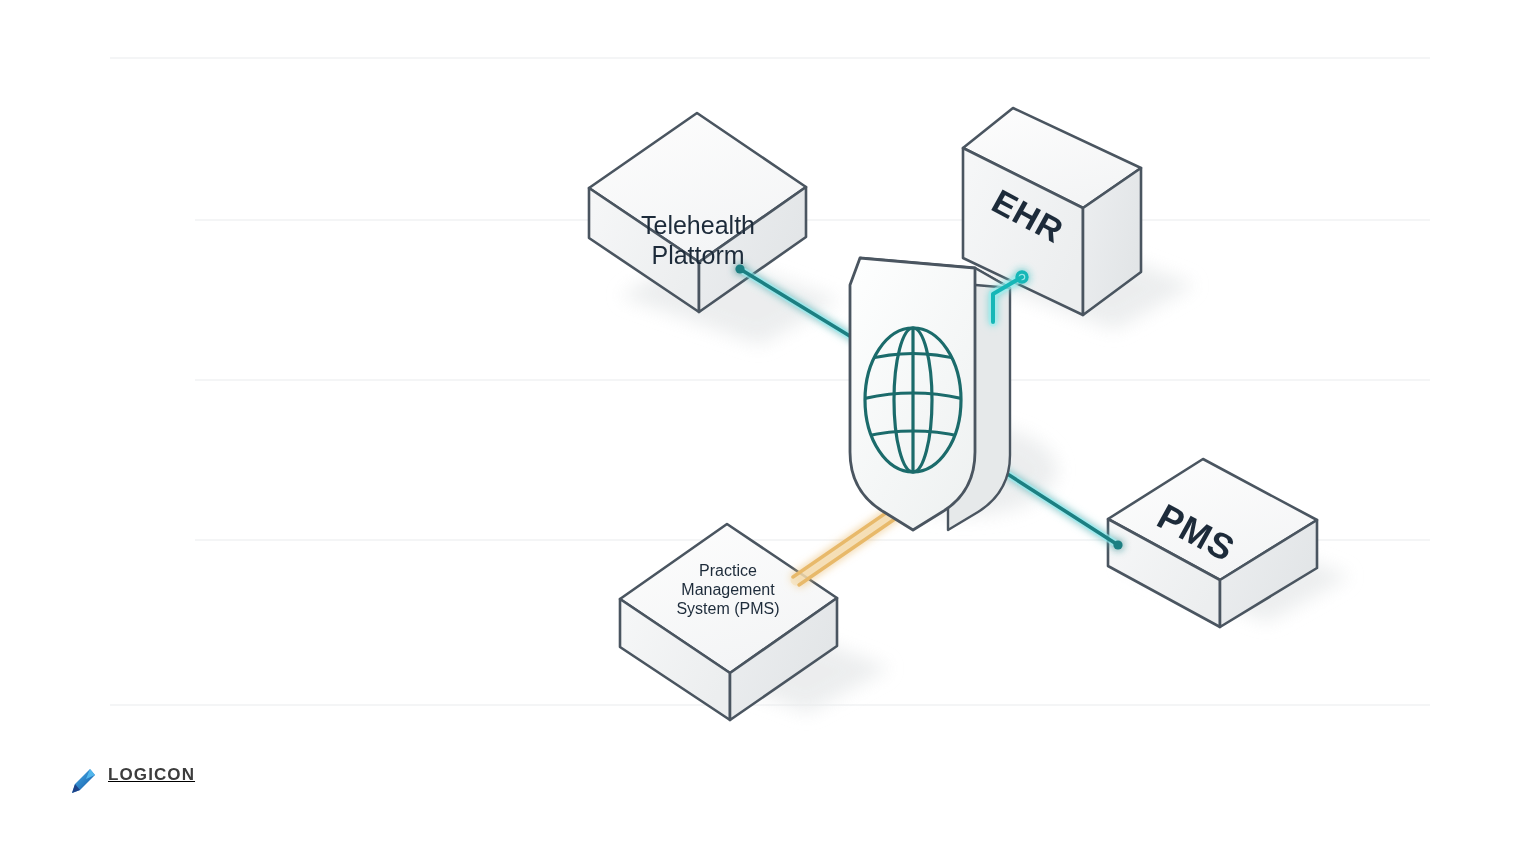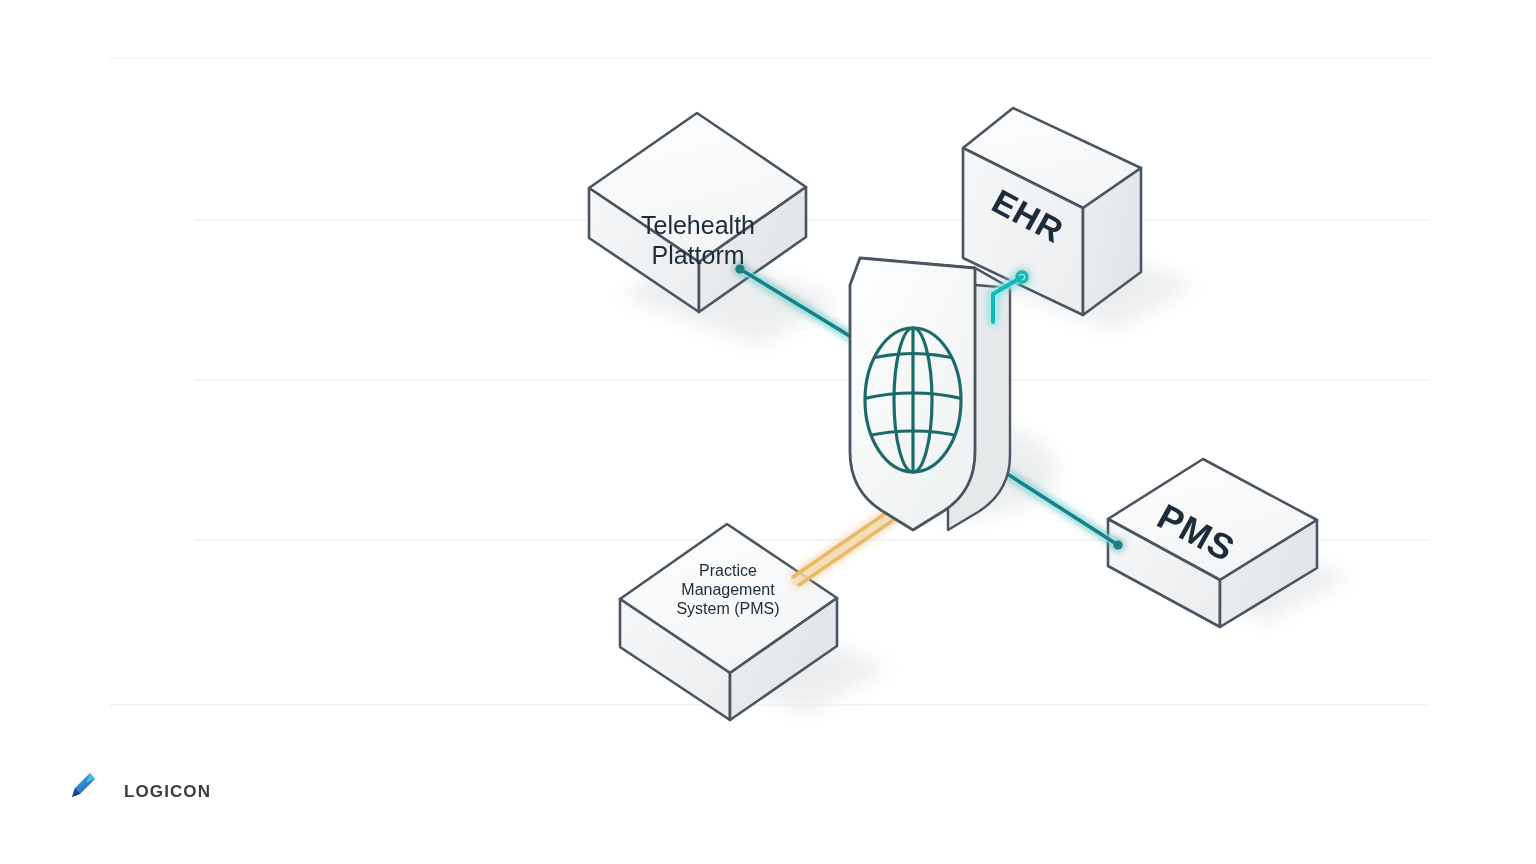--- a/index.html
+++ b/index.html
@@ -27,23 +27,24 @@
     width: 1536px;
     height: 864px;
     display: block;
   }
   
   #brand {
     position: absolute;
     left: 68px;
     top: 766px;
     display: flex;
-    align-items: flex-end;
-    gap: 26px;
+    align-items: flex-start;
+    gap: 10px;
     height: 34px;
+    text-decoration: underline;
   }
   #brand .mark {
     width: 30px;
     height: 30px;
     display: block;
   }
   #brand .wordmark {
     font-family: "Liberation Sans", sans-serif;
     font-size: 17px;
     font-weight: bold;

